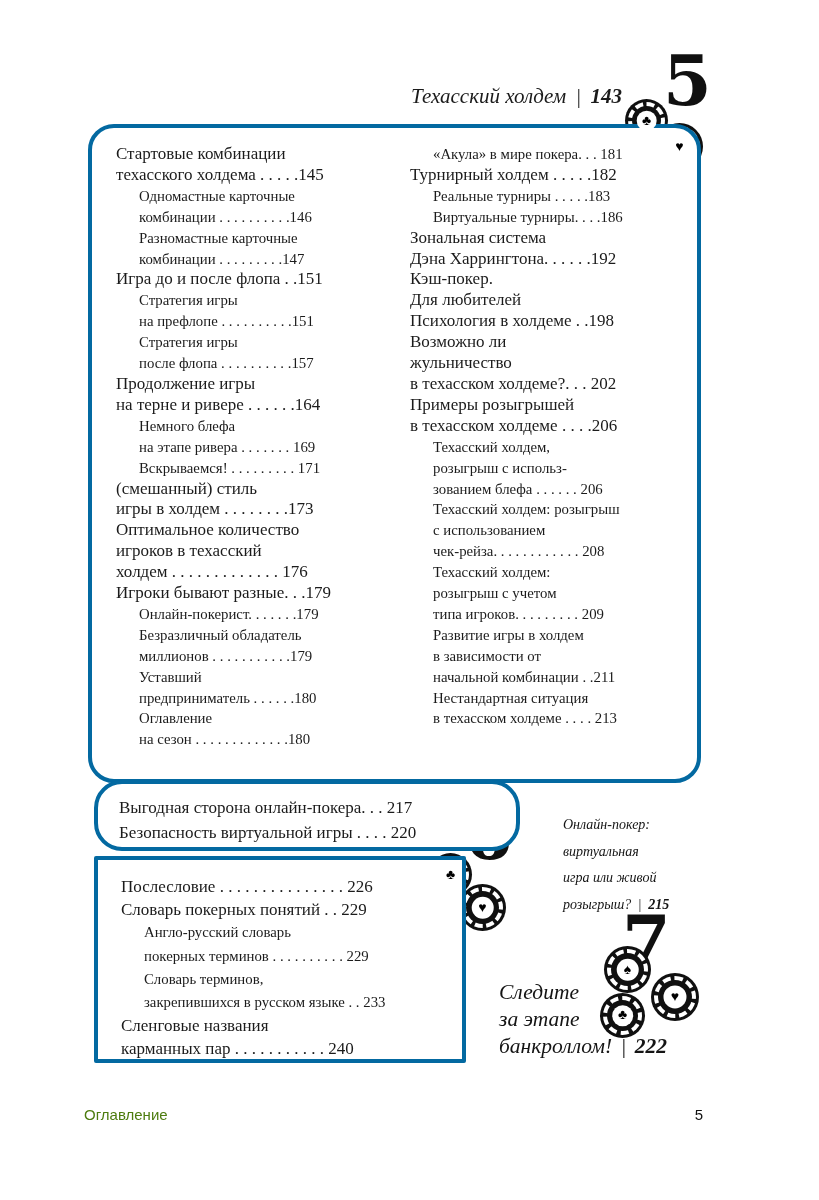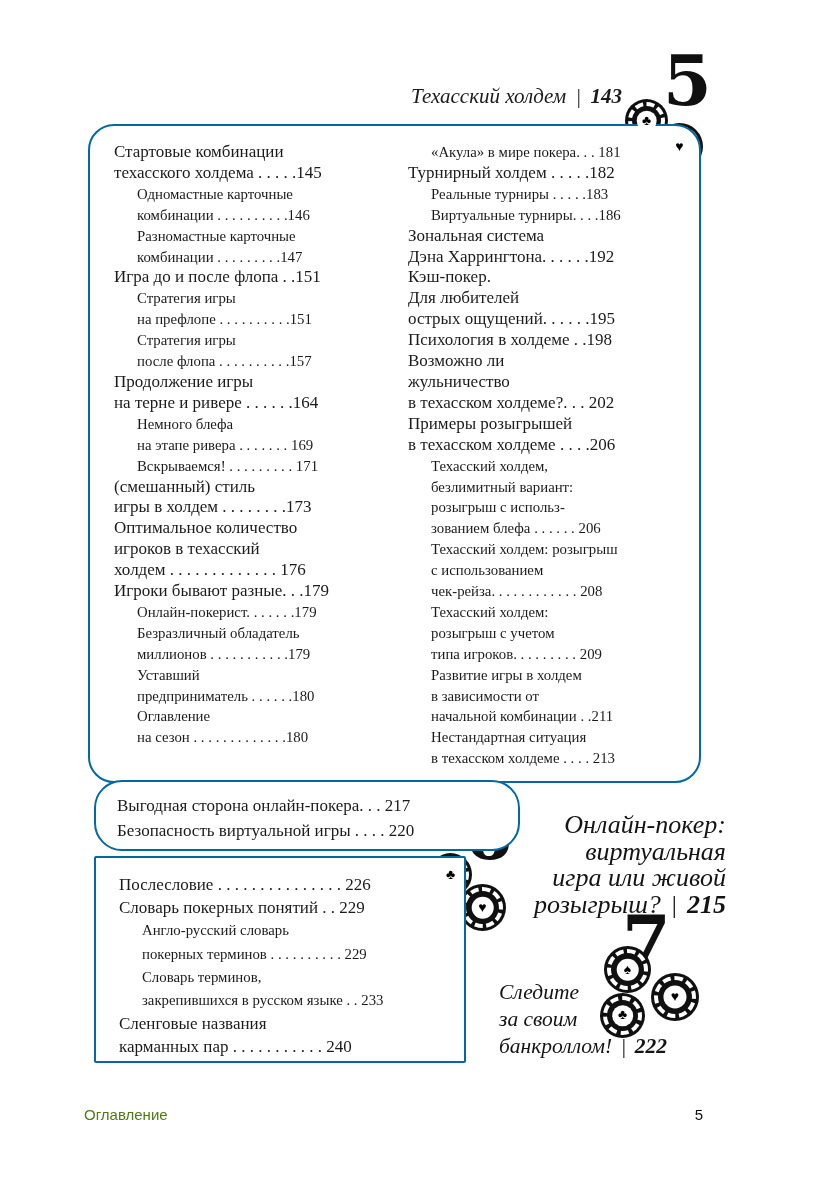--- a/index.html
+++ b/index.html
@@ -44,21 +44,21 @@
   .pos-h-club{left:625px;top:99px;width:43px;height:43px;}
   .pos-h-heart{left:656px;top:123px;width:47px;height:47px;}
   .pos-c6-club{left:429px;top:853px;width:43px;height:43px;}
   .pos-c6-heart{left:459px;top:884px;width:47px;height:47px;}
   .pos-c7-spade{left:604px;top:946px;width:47px;height:47px;}
   .pos-c7-heart{left:651px;top:973px;width:48px;height:48px;}
   .pos-c7-club{left:600px;top:993px;width:45px;height:45px;}
 
   
   .toc-box{
-    position:absolute;border:2px solid #0369a1;border-radius:22px;
+    position:absolute;border:4px solid #0369a1;border-radius:22px;
     background:#fff;box-sizing:border-box;
   }
   #main-box{left:88px;top:124px;width:613px;height:659px;border-radius:26px;}
   #online-box{left:94px;top:780px;width:426px;height:71px;border-radius:28px;}
   #glossary-box{left:94px;top:856px;width:372px;height:207px;border-radius:2px;}
 
   .col{position:absolute;top:16px;}
   #left-col{left:24px;width:284px;}
   #right-col{left:318px;width:282px;}
 
@@ -70,21 +70,21 @@
   #online-box .toc-line{font-size:17px;line-height:25px;padding-left:0;}
 
   #glossary-box .inner{padding:15px 0 0 23px;}
   #glossary-box .lvl0{line-height:23.2px;}
   #glossary-box .lvl1{line-height:23.2px;}
 
   
   .side-note{
     position:absolute;font-style:italic;white-space:nowrap;color:#141414;
   }
-  #note6{left:534px;top:812px;font-size:26px;line-height:26.5px;text-align:right;}
+  #note6{left:563px;top:812px;font-size:14px;line-height:26.5px;}
   #note7{left:499px;top:979px;font-size:21.5px;line-height:27px;}
   .side-note .sep{margin:0 3px;font-weight:normal;}
 
   
   .footer-label{
     position:absolute;left:84px;top:1106px;
     font-family:"Liberation Sans","DejaVu Sans",sans-serif;
     font-size:15px;color:#4d7c0f;
   }
   .footer-page{
@@ -166,29 +166,27 @@
       </div>
     <div class="col" id="right-col">
         <div class="toc-line lvl1">«Акула» в мире покера. . . 181</div>
         <div class="toc-line lvl0">Турнирный холдем  . . . . .182</div>
         <div class="toc-line lvl1">Реальные турниры  . . . . .183</div>
         <div class="toc-line lvl1">Виртуальные турниры. . . .186</div>
         <div class="toc-line lvl0">Зональная система</div>
         <div class="toc-line lvl0">Дэна Харрингтона. . . . . .192</div>
         <div class="toc-line lvl0">Кэш-покер.</div>
         <div class="toc-line lvl0">Для любителей</div>
-        <div class="toc-line lvl0">острых ощущений. . . . . .195</div>
         <div class="toc-line lvl0">Психология в холдеме  . .198</div>
         <div class="toc-line lvl0">Возможно ли</div>
         <div class="toc-line lvl0">жульничество</div>
         <div class="toc-line lvl0">в техасском холдеме?. . .  202</div>
         <div class="toc-line lvl0">Примеры розыгрышей</div>
         <div class="toc-line lvl0">в техасском холдеме . . . .206</div>
         <div class="toc-line lvl1">Техасский холдем,</div>
-        <div class="toc-line lvl1">безлимитный вариант:</div>
         <div class="toc-line lvl1">розыгрыш с использ-</div>
         <div class="toc-line lvl1">зованием блефа . . . . . . 206</div>
         <div class="toc-line lvl1">Техасский холдем: розыгрыш</div>
         <div class="toc-line lvl1">с использованием</div>
         <div class="toc-line lvl1">чек-рейза. . . . . . . . . . . . 208</div>
         <div class="toc-line lvl1">Техасский холдем:</div>
         <div class="toc-line lvl1">розыгрыш с учетом</div>
         <div class="toc-line lvl1">типа игроков. . . . . . . . . 209</div>
         <div class="toc-line lvl1">Развитие игры в холдем</div>
         <div class="toc-line lvl1">в зависимости от</div>
@@ -220,20 +218,20 @@
 
   <div class="side-note" id="note6">
       <div>Онлайн-покер:</div>
       <div>виртуальная</div>
       <div>игра или живой</div>
       <div><span>розыгрыш? </span><span class="sep">|</span><span class="ref"> 215</span></div>
     </div>
 
   <div class="side-note" id="note7">
       <div>Следите</div>
-      <div>за своим</div>
+      <div>за этапе</div>
       <div><span>банкроллом! </span><span class="sep">|</span><span class="ref"> 222</span></div>
     </div>
 
   <div class="footer-label">Оглавление</div>
   <div class="footer-page">5</div>
 
 </div>
 
 </body></html>

